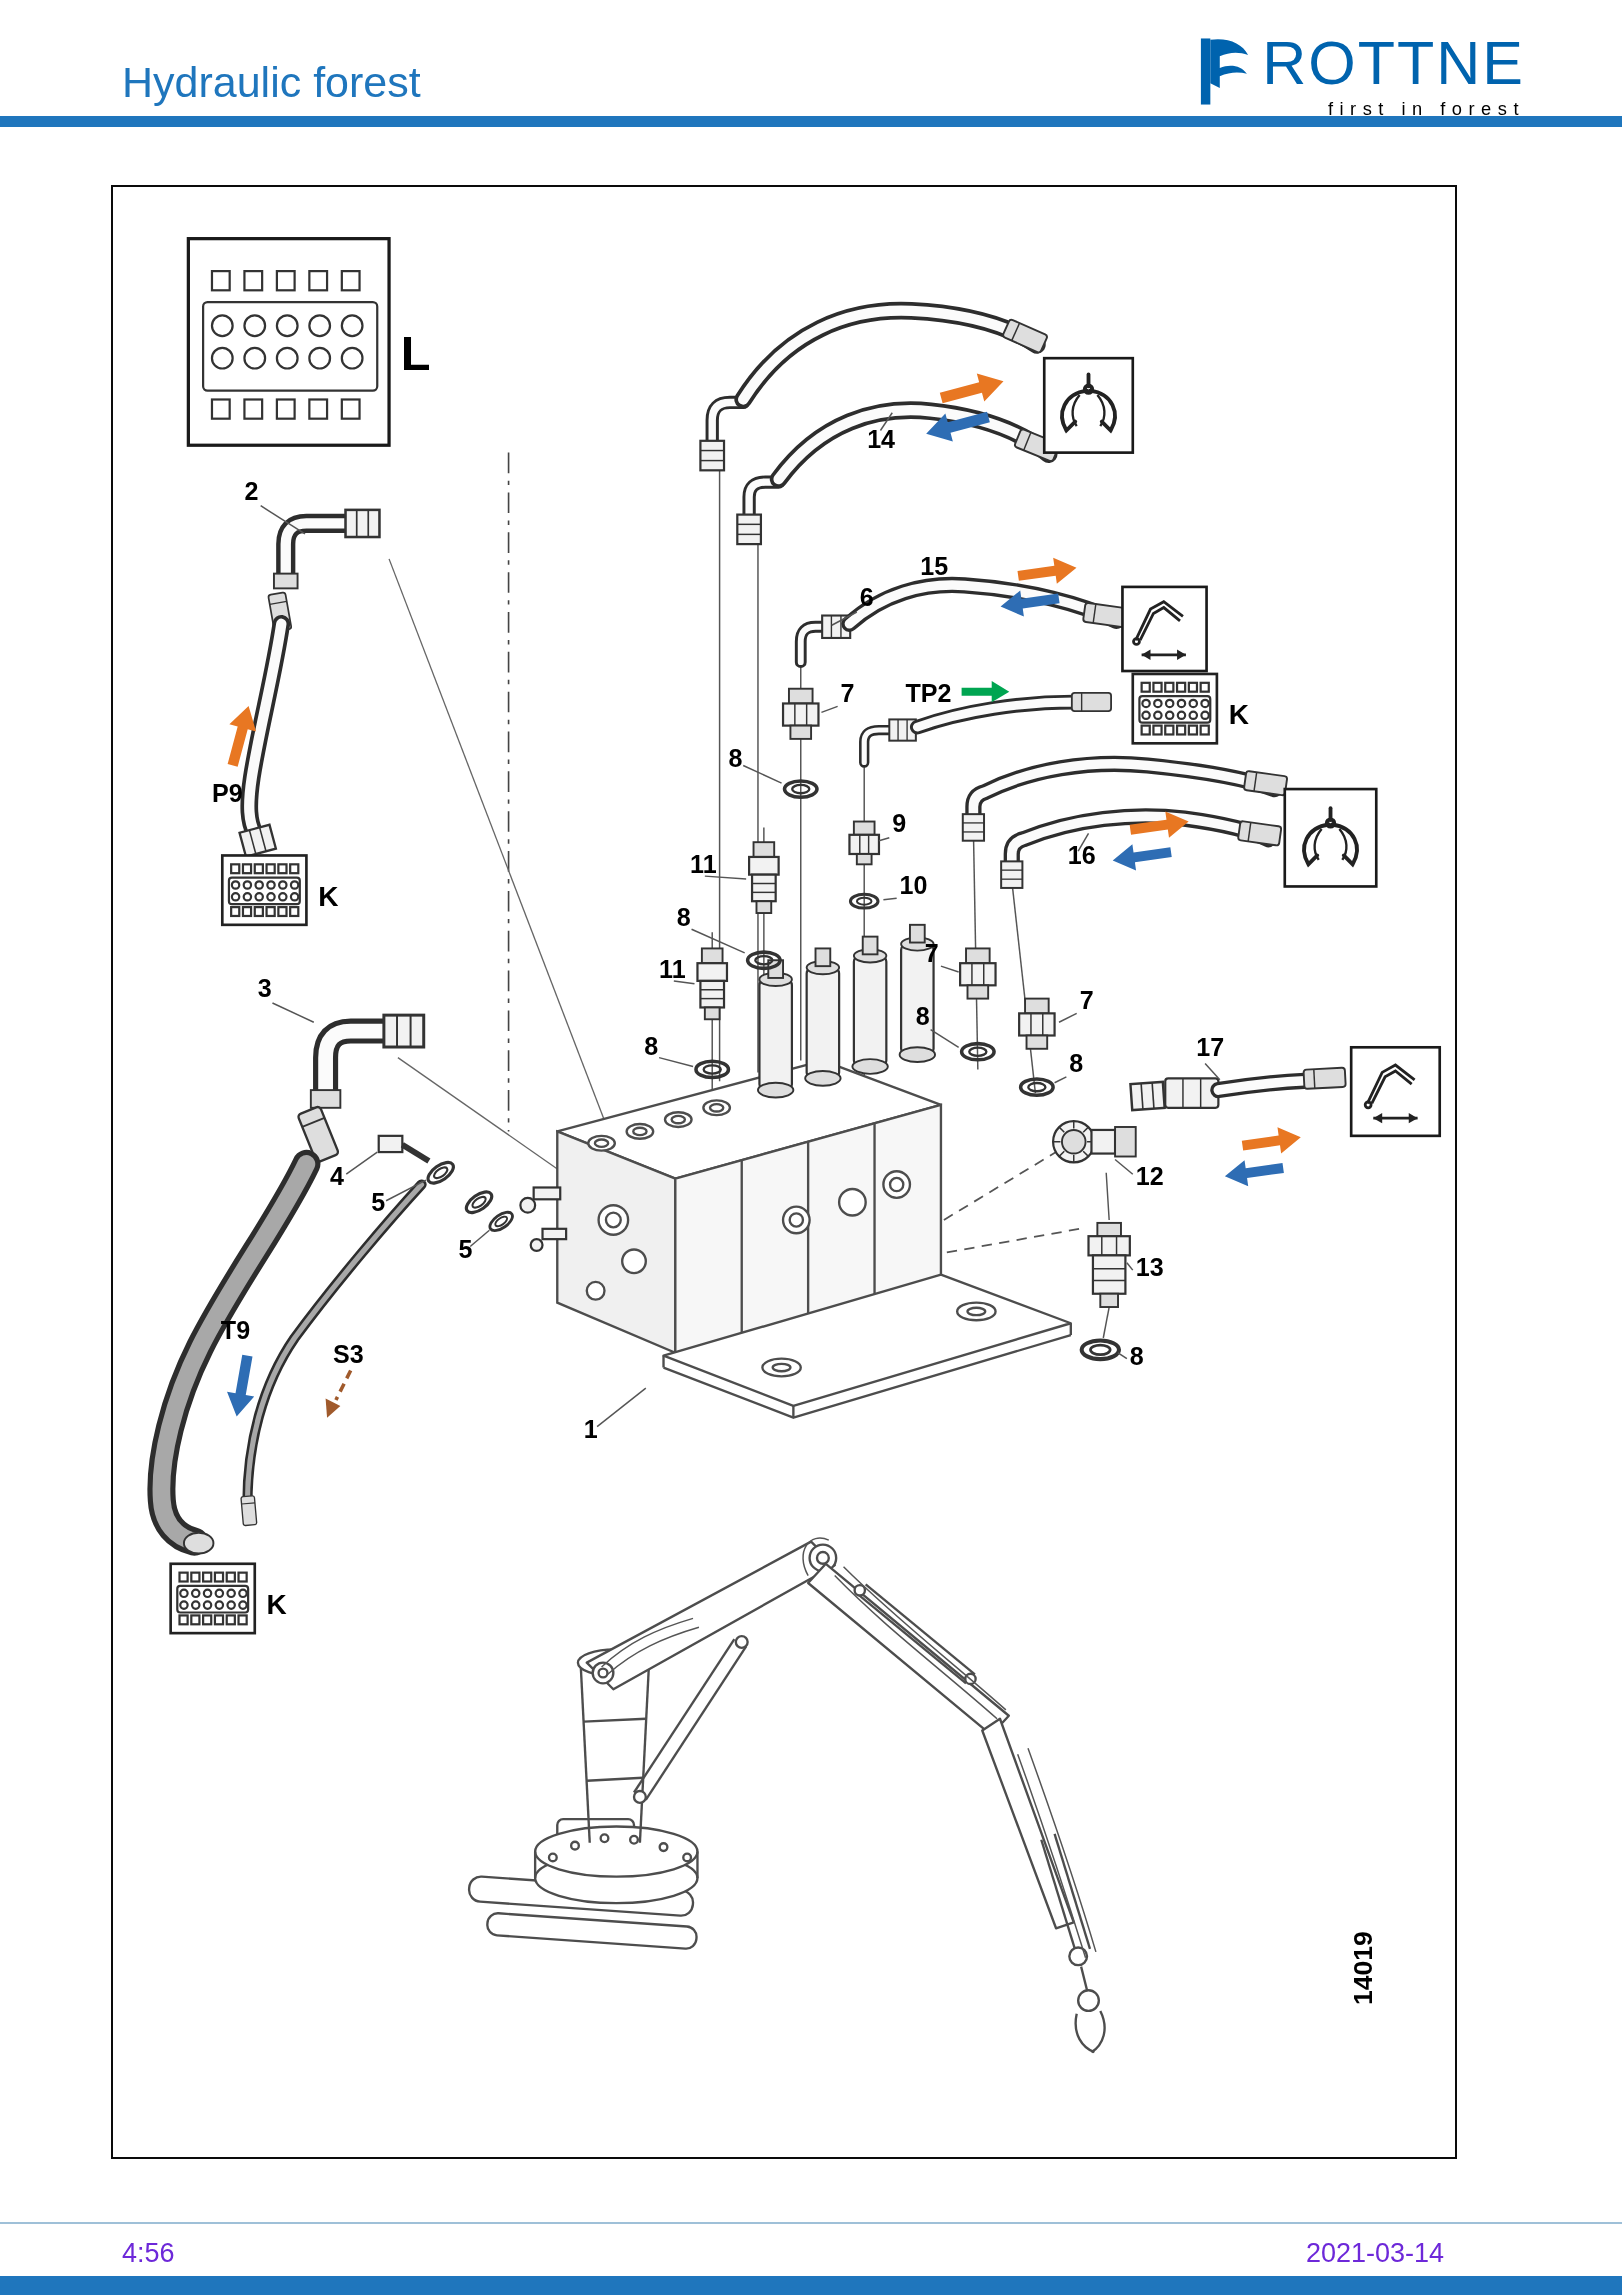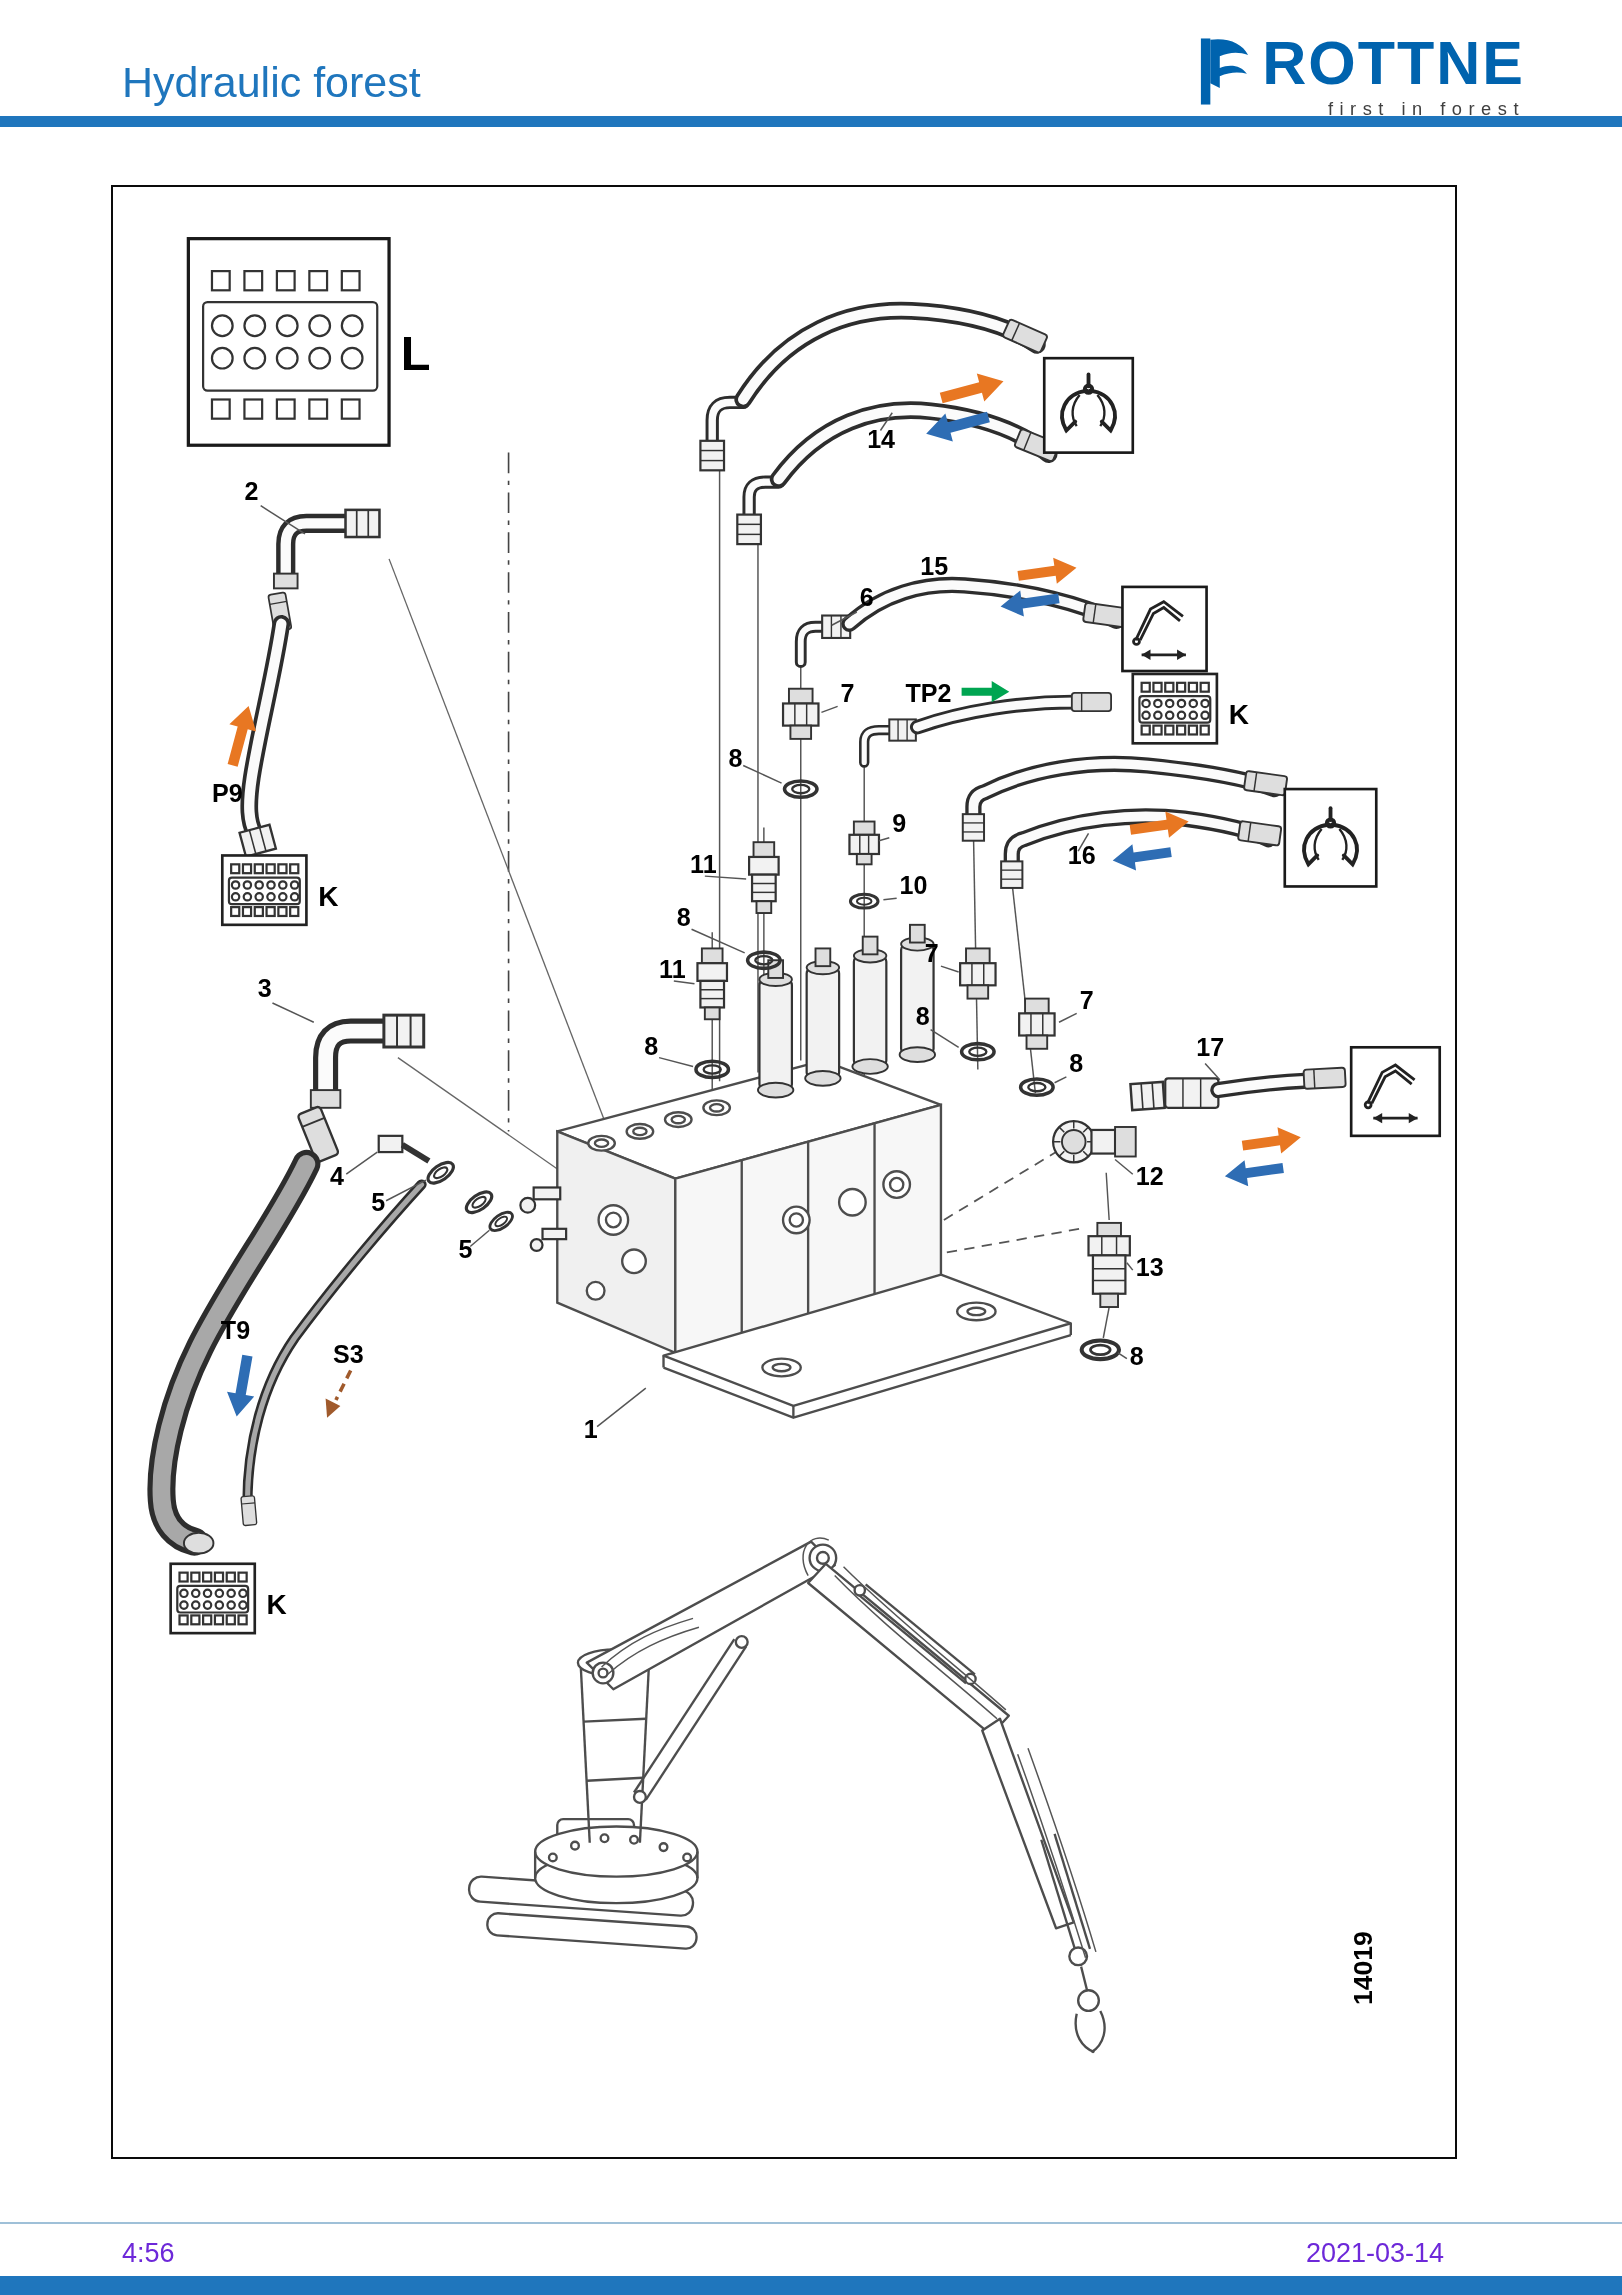--- a/index.html
+++ b/index.html
@@ -2,22 +2,22 @@
 <html style="font-size:10.5px"><head>
 <meta charset="utf-8">
 <style>
   *{box-sizing:border-box;margin:0;padding:0}
   html,body{width:1622px;height:2295px;background:#fff}
   body{font-family:"Liberation Sans",sans-serif;position:relative}
   .page-title{position:absolute;left:122px;top:58px;font-size:43px;color:#1f76bd}
   .header-rule{position:absolute;left:0;top:116px;width:1622px;height:10.5px;background:#1f76bd}
   .logo{position:absolute;top:33px;right:97px;display:flex;align-items:flex-start}
   .logo-icon{width:59px;height:77px;margin-right:7.9px}
-  .logo-name{font-size:61px;font-weight:bold;color:#0063ae;letter-spacing:2px;line-height:1}
-  .logo-tagline{font-size:18.3px;color:#404040;letter-spacing:6.5px;text-align:right;margin-top:3.9px}
+  .logo-name{font-size:61px;font-weight:normal;color:#0063ae;letter-spacing:2px;line-height:1}
+  .logo-tagline{font-size:18.3px;color:#000000;letter-spacing:6.5px;text-align:right;margin-top:3.9px}
   .diagram-frame{position:absolute;left:111px;top:185px;width:1346px;height:1974px;border:2px solid #0a0a0a;background:#fff}
   .footer-rule{position:absolute;left:0;top:2222px;width:1622px;height:2px;background:#9fc0d8}
   .footer{position:absolute;left:0;top:2231px;width:1622px;height:42px;font-size:27px;color:#6d28d9}
   .footer-page{position:absolute;left:122px;top:6.5px}
   .footer-center{position:absolute;left:0;width:100%;text-align:center;top:6.5px}
   .footer-date{position:absolute;right:178px;top:6.5px}
   .bottom-bar{position:absolute;left:0;top:2276px;width:1622px;height:19.6px;background:#1f76bd}
   
   .lbl{font:bold 17px "Liberation Sans",sans-serif;fill:#000}
   .lblL{font:bold 33px "Liberation Sans",sans-serif;fill:#000}

